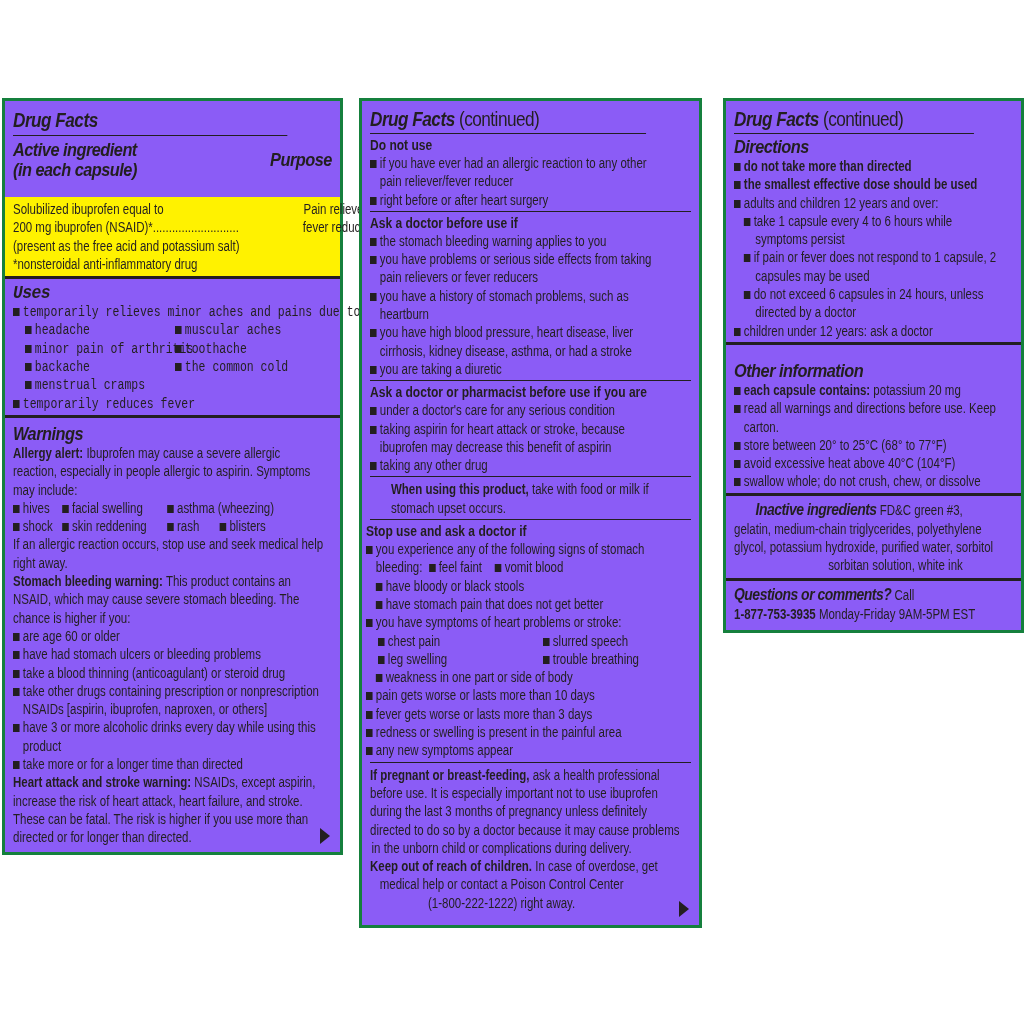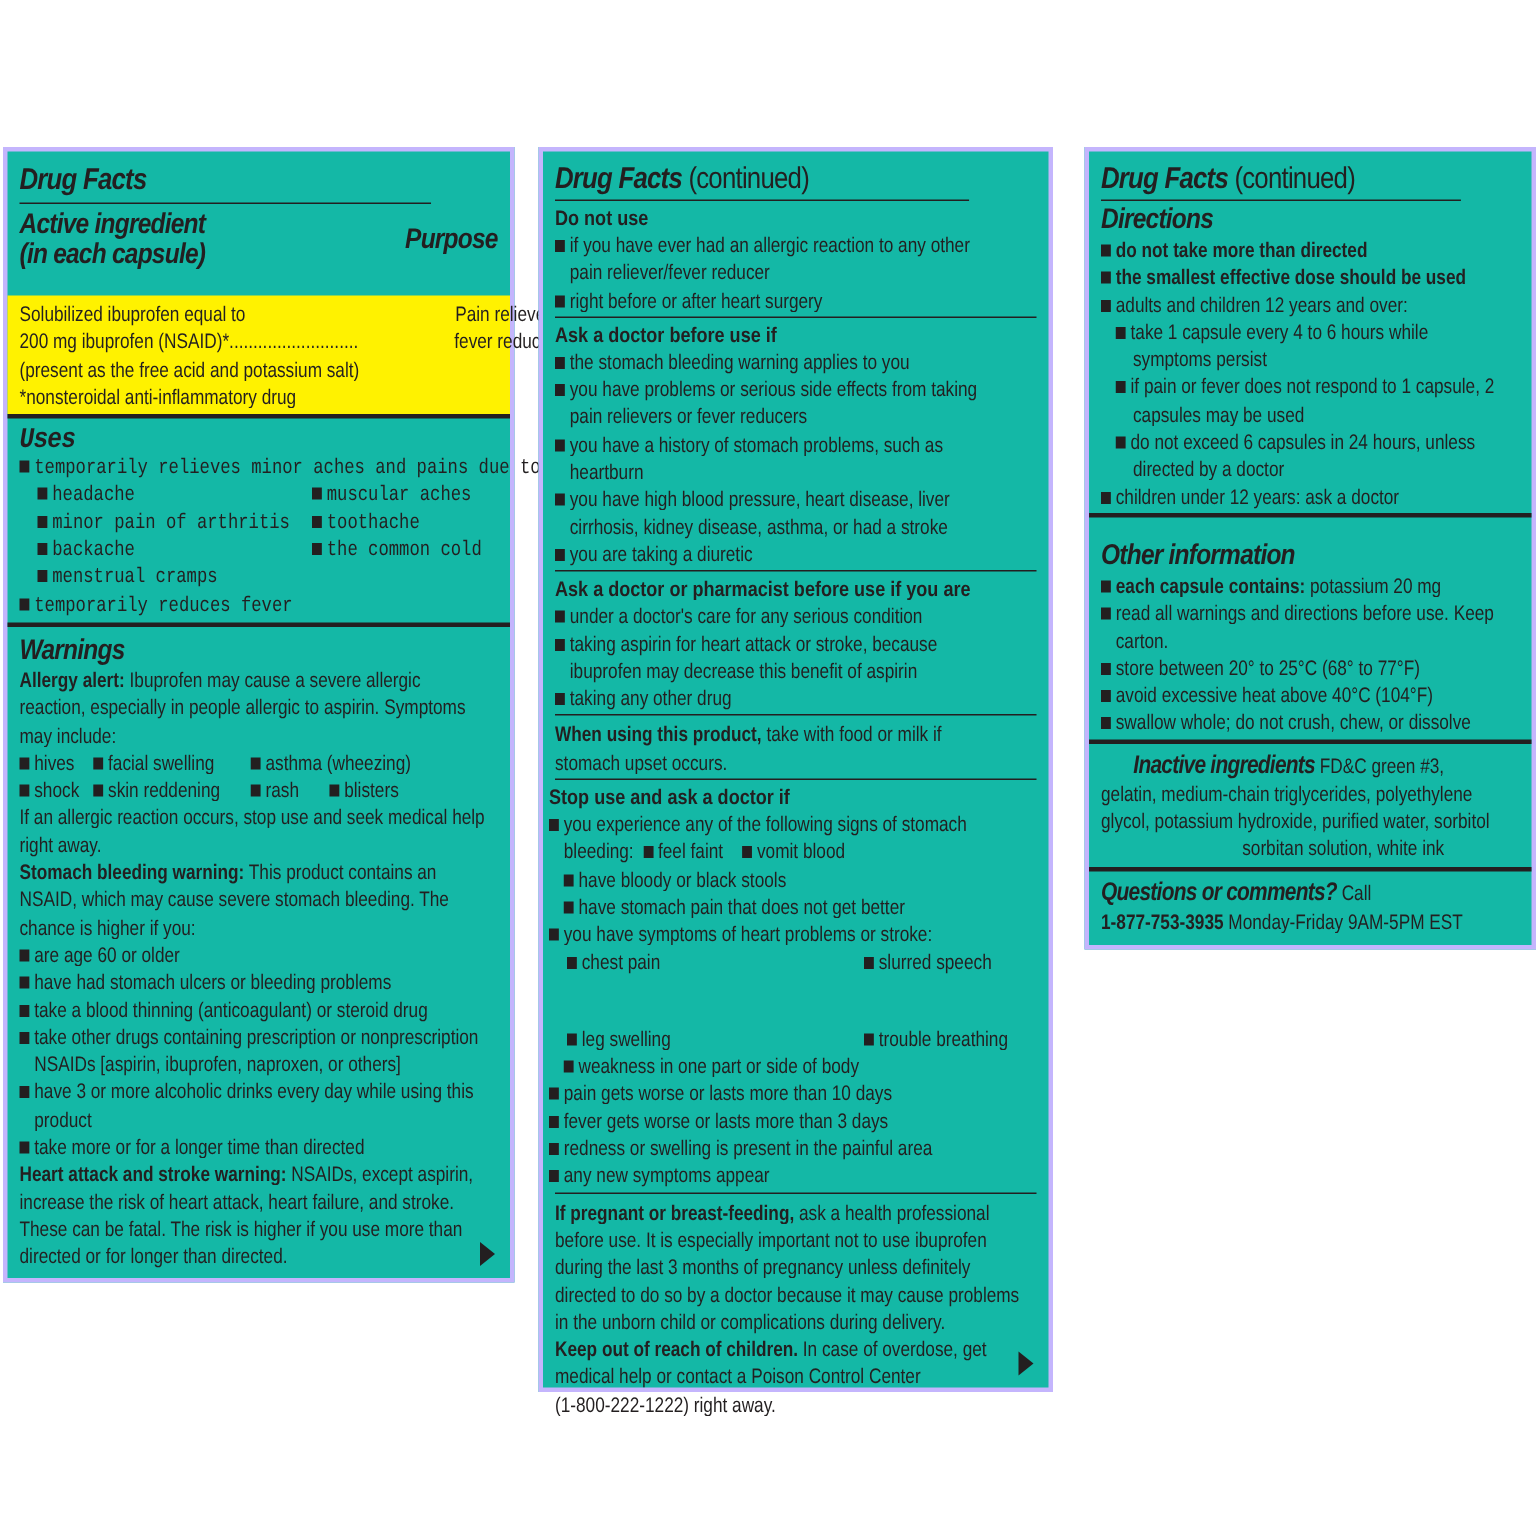--- a/index.html
+++ b/index.html
@@ -1,38 +1,38 @@
 <!DOCTYPE html>
 <html><head>
 <meta charset="utf-8">
 <style>
   html, body { margin:0; padding:0; background:#ffffff; }
   body { width:1024px; height:1024px; position:relative; overflow:hidden;
          font-family:"Liberation Sans", sans-serif; color:#231f20; }
-  .panel { position:absolute; border:3px solid #c4b5fd; background:#14b8a6; box-sizing:border-box; }
+  .panel { position:absolute; border:3px solid #15803d; background:#8b5cf6; box-sizing:border-box; }
   #p1 { left:2px; top:98px; width:341px; height:757px; }
   #p2 { left:359px; top:98px; width:343px; height:830px; }
   #p3 { left:723px; top:98px; width:301px; height:535px; border-right-width:3px; }
   .sec { padding:0 8px; border-top:3px solid #231f20; }
   .sec.first { border-top:none; }
   .thin { border-top:1.5px solid #231f20; margin:0 8px; padding:0; }
   .title { font-weight:bold; font-style:italic; font-size:20px; letter-spacing:-0.6px; transform:scaleX(0.86); transform-origin:left; white-space:nowrap; line-height:24px; }
   .title .cont { font-weight:normal; font-style:normal; }
   .hrule { border-bottom:1.5px solid #231f20; }
   .h2 { font-weight:bold; font-style:italic; font-size:19px; line-height:20px; letter-spacing:-0.6px; transform:scaleX(0.86); transform-origin:left; white-space:nowrap; }
   .h3 { font-weight:bold; font-size:14px; line-height:18px; transform:scaleX(0.86); transform-origin:left; white-space:nowrap; }
   .line { font-size:14px; line-height:18.3px; white-space:nowrap; transform:scaleX(0.82); transform-origin:left; }
   .ind { padding-left:12px; }
   .ind2 { padding-left:26px; }
   .b { font-weight:bold; }
   .sq { display:inline-block; width:8px; height:8px; background:#231f20; margin-right:4px; vertical-align:0px; }
   .yellow { background:#fff200; margin:0 -8px; padding:3px 8px 3px 8px; }
   .row2 { display:flex; justify-content:space-between;align-items:center; }
   .arrow { position:absolute; right:10px; width:0; height:0; border-top:8px solid transparent; border-bottom:8px solid transparent; border-left:10px solid #231f20; }
-  .grid2 { display:grid; grid-template-columns:150px auto;gap:33px; }
+  .grid2 { display:grid; grid-template-columns:150px auto; }
 </style>
 </head>
 <body>
 
 <div id="p1" class="panel">
   <div class="sec first" style="padding-top:7px;">
     <div class="title hrule" style="padding-bottom:3px;">Drug Facts</div>
     <div class="row2" style="margin-top:4px;">
       <div>
         <div class="h2">Active ingredient</div>
@@ -136,21 +136,21 @@
   </div>
   <div class="thin"></div>
   <div style="padding:2px 8px 2px;">
     <div class="h3">Ask a doctor or pharmacist before use if you are</div>
     <div class="line"><span class="sq"></span><span>under a doctor's care for any serious condition</span></div>
     <div class="line"><span class="sq"></span><span>taking aspirin for heart attack or stroke, because</span></div>
     <div class="line ind">ibuprofen may decrease this benefit of aspirin</div>
     <div class="line"><span class="sq"></span><span>taking any other drug</span></div>
   </div>
   <div class="thin"></div>
-  <div style="padding:3px 8px 2px;">
+  <div style="padding:3px 8px 2px;margin-left:21px;">
     <div class="line"><span class="b">When using this product,</span><span> take with food or milk if</span></div>
     <div class="line">stomach upset occurs.</div>
   </div>
   <div class="thin"></div>
   <div style="padding:2px 4px 2px;">
     <div class="h3">Stop use and ask a doctor if</div>
     <div class="line"><span class="sq"></span><span>you experience any of the following signs of stomach</span></div>
     <div class="line ind"><span>bleeding:</span>&nbsp; <span class="sq"></span><span>feel faint</span>&nbsp;&nbsp;&nbsp; <span class="sq"></span><span>vomit blood</span></div>
     <div class="line ind"><span class="sq"></span><span>have bloody or black stools</span></div>
     <div class="line ind"><span class="sq"></span><span>have stomach pain that does not get better</span></div>
@@ -161,21 +161,21 @@
       <div class="line"><span class="sq"></span><span>leg swelling</span></div>
       <div class="line"><span class="sq"></span><span>trouble breathing</span></div>
     </div>
     <div class="line ind"><span class="sq"></span><span>weakness in one part or side of body</span></div>
     <div class="line"><span class="sq"></span><span>pain gets worse or lasts more than 10 days</span></div>
     <div class="line"><span class="sq"></span><span>fever gets worse or lasts more than 3 days</span></div>
     <div class="line"><span class="sq"></span><span>redness or swelling is present in the painful area</span></div>
     <div class="line"><span class="sq"></span><span>any new symptoms appear</span></div>
   </div>
   <div class="thin"></div>
-  <div style="padding:3px 8px 2px;">
+  <div style="padding:3px 8px 2px;text-align:center;">
     <div class="line"><span class="b">If pregnant or breast-feeding,</span><span> ask a health professional</span></div>
     <div class="line">before use. It is especially important not to use ibuprofen</div>
     <div class="line">during the last 3 months of pregnancy unless definitely</div>
     <div class="line">directed to do so by a doctor because it may cause problems</div>
     <div class="line">in the unborn child or complications during delivery.</div>
     <div class="line"><span class="b">Keep out of reach of children.</span><span> In case of overdose, get</span></div>
     <div class="line">medical help or contact a Poison Control Center</div>
     <div class="line">(1-800-222-1222) right away.</div>
   </div>
   <div class="arrow" style="bottom:8px;"></div>

